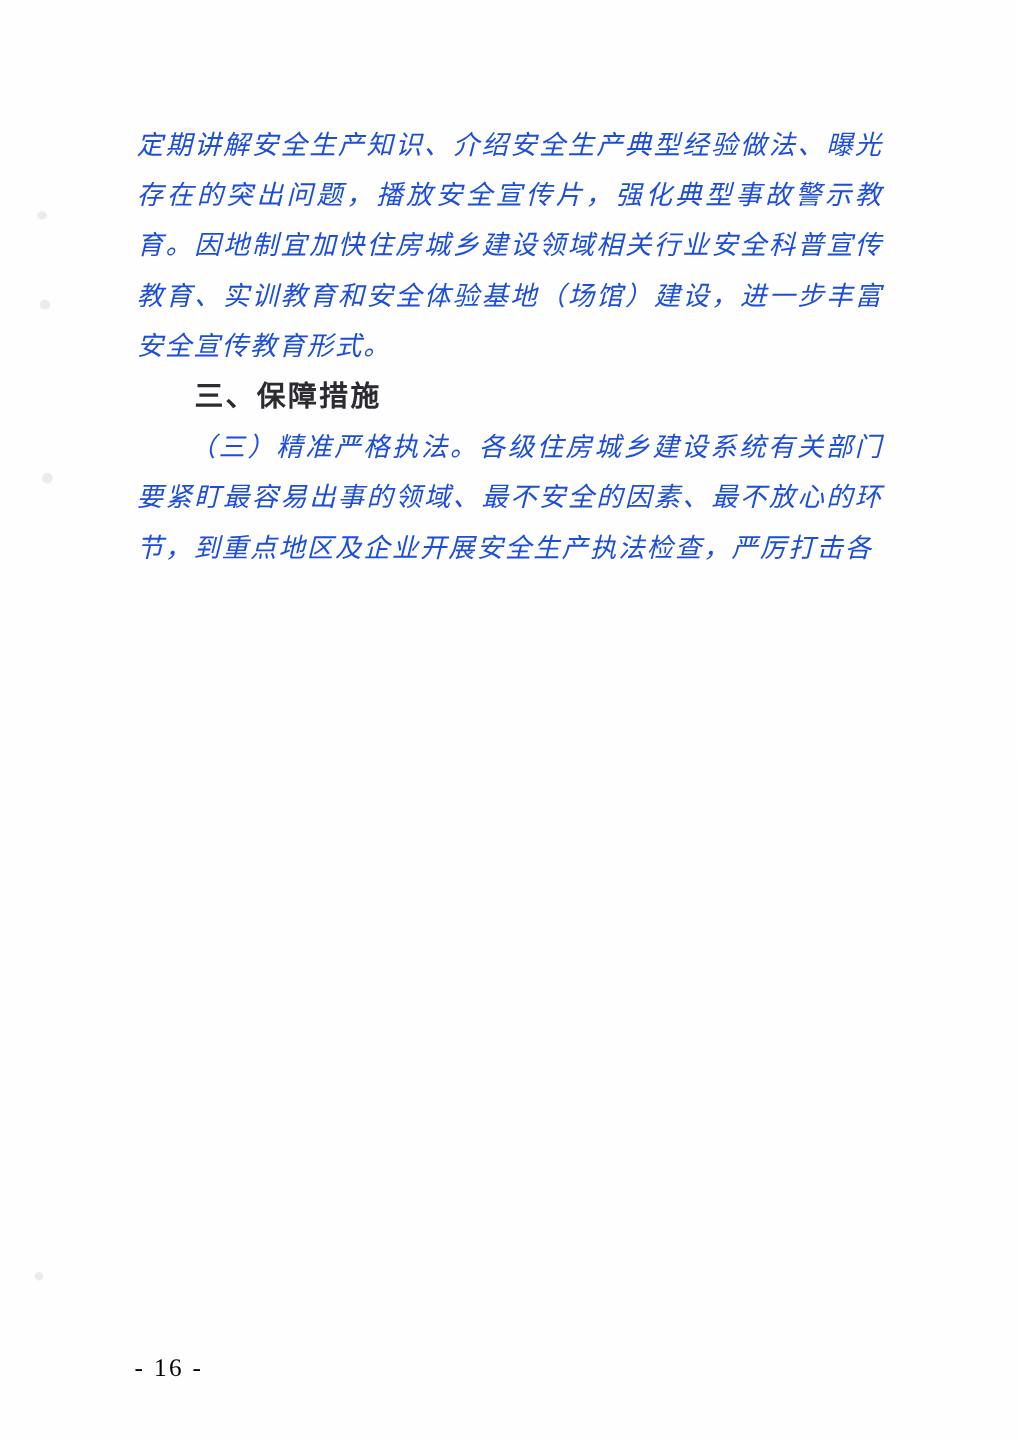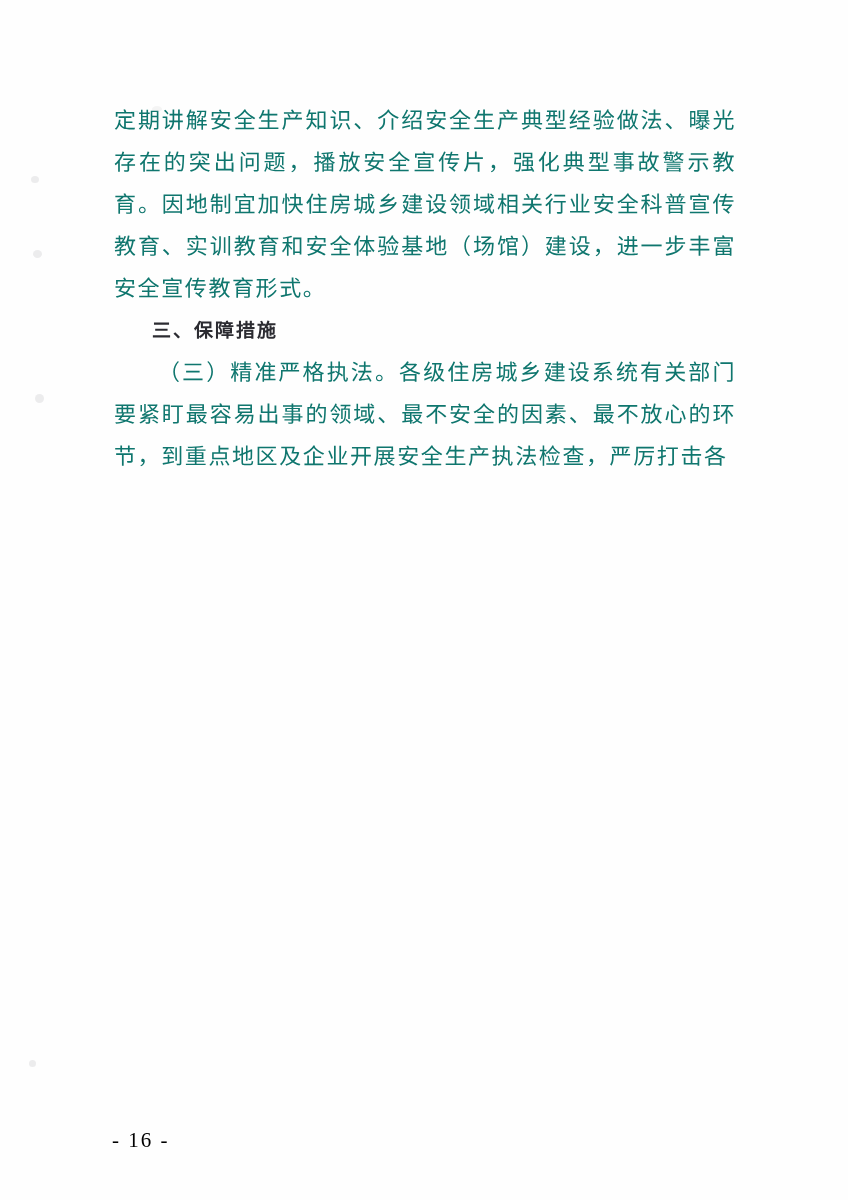--- a/index.html
+++ b/index.html
@@ -21,31 +21,32 @@
     top: 100px;
     width: 622px;
   }
   .para {
     margin: 0;
     font-size: 22px;
     line-height: 42px;
     letter-spacing: 1.6px;
     text-align: justify;
     text-justify: inter-ideograph;
-    color: #0f766e;
+    color: #1d4ed8;
     word-break: break-all;
+    font-style: italic;
   }
   .para.indent {
     text-indent: 2em;
   }
   .heading {
     margin: 0;
     font-family: "Liberation Sans", "DejaVu Sans", sans-serif;
     font-weight: bold;
-    font-size: 19px;
+    font-size: 24px;
     line-height: 42px;
     letter-spacing: 2px;
     text-indent: 2em;
     color: #2b2b31;
   }
   .page-number {
     position: absolute;
     left: 112px;
     top: 1128px;
     font-size: 21px;

